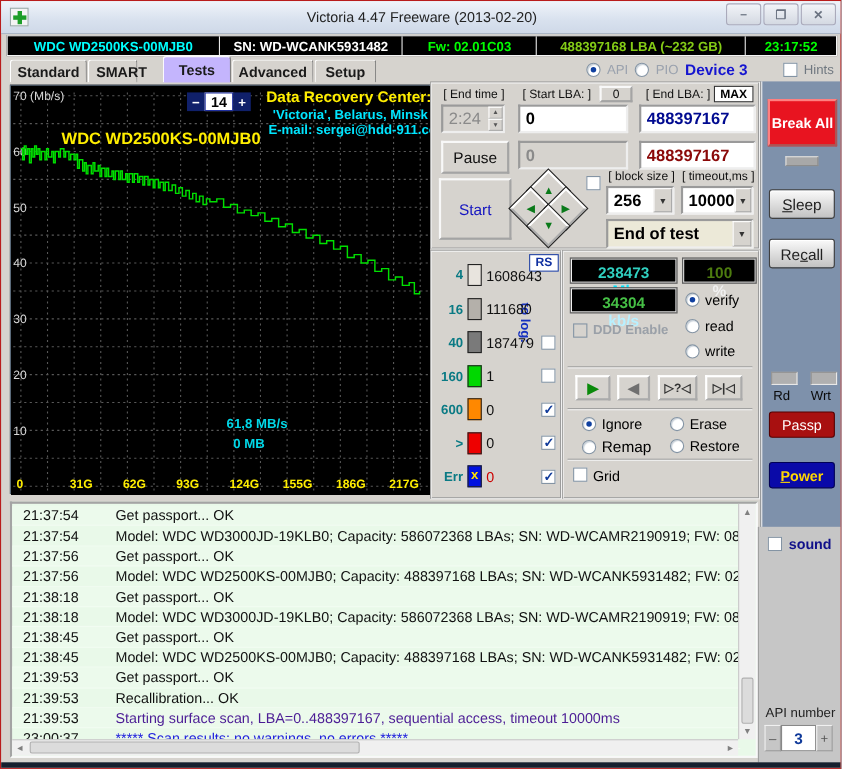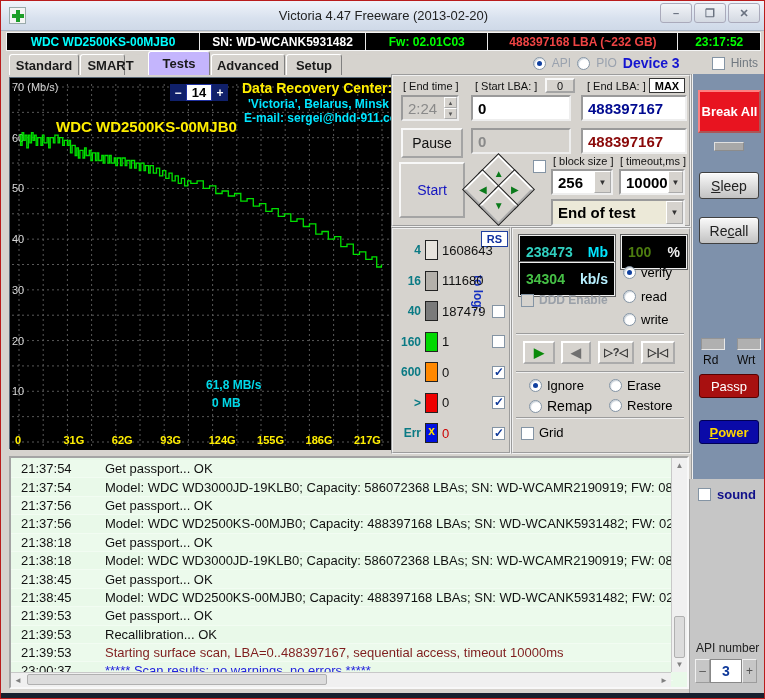--- a/index.html
+++ b/index.html
@@ -40,22 +40,22 @@
     border-radius:50%; background:#1040a0; }
   .cb{ width:13px; height:13px; background:#fff; border:1px solid #8494a4; position:relative; flex:none; }
   .cb.checked::after{ content:"\2713"; position:absolute; left:1px; top:-2px; color:#103a9a;
     font-size:12px; font-weight:bold; }
   .cb.disabled{ background:#d6d3ce; }
   .btn3d{ background:#d6d3ce; border:2px outset #f8f8f8; font-size:13px; color:#111;
     display:flex; align-items:center; justify-content:center; }
   .field{ background:#fff; border:2px inset #eee; font-size:15px; font-weight:bold;
     display:flex; align-items:center; padding-left:5px; }
   .blkdisp{ background:#000; border:1px solid #f0f0f0; outline:1px solid #606060;
-    display:flex; align-items:center; justify-content:space-between; padding:16px 6px;
-    font-weight:bold; font-size:14px; }
+    display:flex; align-items:center; justify-content:space-between; padding:4px 6px;
+    font-weight:bold; font-size:14px;flex-direction:column; }
   .bracket-label{ font-size:11px; color:#111; white-space:nowrap; }
   
   .graphbox{ position:absolute; left:8px; top:76px; width:382px; height:372px; background:#000;
     border:1px solid #5a6a7a; }
   .graph-overlay{ position:absolute; font-weight:bold; white-space:nowrap; }
   .zoomspin{ position:absolute; left:160px; top:6px; display:flex; align-items:center; height:17px; }
   .zoombtn{ width:16px; height:17px; background:#10206a; color:#fff; font-size:12px; font-weight:bold;
     display:flex; align-items:center; justify-content:center; }
   .zoomval{ width:26px; height:17px; background:#fff; color:#000; border:1px solid #2030a0;
     font-size:13px; font-weight:bold; display:flex; align-items:center; justify-content:center; }
@@ -123,21 +123,21 @@
       <span class="winbtn">–</span>
       <span class="winbtn">❐</span>
       <span class="winbtn">✕</span>
     </span>
   </div>
 
   <div class="infobar">
     <span class="infoseg" style="flex:193; color:#00ffff;">WDC WD2500KS-00MJB0</span>
     <span class="infoseg" style="flex:166; color:#ffffff;">SN: WD-WCANK5931482</span>
     <span class="infoseg" style="flex:122; color:#00ff00;">Fw: 02.01C03</span>
-    <span class="infoseg" style="flex:190; color:#ef4444;">488397168 LBA (~232 GB)</span>
+    <span class="infoseg" style="flex:190; color:#84cc16;">488397168 LBA (~232 GB)</span>
     <span class="infoseg" style="flex:82; color:#00ff00;">23:17:52</span>
   </div>
 
   <div class="tabrow">
     <div class="tab" style="left:8px; width:70px;">Standard</div>
     <div class="tab" style="left:79px; width:45px;padding-left:16px;">SMART</div>
     <div class="tab active" style="left:147px; width:62px;">Tests</div>
     <div class="tab" style="left:210px; width:74px;">Advanced</div>
     <div class="tab" style="left:285px; width:56px;">Setup</div>
     <div class="devcluster">
@@ -366,21 +366,21 @@
     </div>
     <div style="position:absolute; left:16px; top:169px; display:flex; align-items:center; gap:5px;">
       <span class="radio"></span>
       <span style="font-size:14px;">Remap</span>
     </div>
     <div style="position:absolute; left:96px; top:169px; display:flex; align-items:center; gap:5px;">
       <span class="radio"></span>
       <span style="font-size:13px;">Restore</span>
     </div>
     <div style="position:absolute; left:3px; top:188px; width:168px; border-top:2px groove #f0f0f0;"></div>
-    <div style="position:absolute; left:8px; top:196px; display:flex; align-items:flex-end; gap:5px;">
+    <div style="position:absolute; left:8px; top:196px; display:flex; align-items:flex-start; gap:5px;">
       <span class="cb"></span>
       <span style="font-size:13px;">Grid</span>
     </div>
   </div>
 
   <div class="sidebar">
     <div style="position:absolute; left:5px; top:16px; width:63px; height:43px; background:#e81420; border:2px outset #ff8080; color:#fff; font-size:13px; font-weight:bold; display:flex; align-items:center; justify-content:center;">Break All</div>
     <div style="position:absolute; left:21px; top:68px; width:30px; height:9px; background:#a8a8a8; border:1px outset #e0e0e0;"></div>
     <div class="silverbtn" style="position:absolute; left:6px; top:98px; width:60px; height:27px;"><u>S</u>leep</div>
     <div class="silverbtn" style="position:absolute; left:6px; top:143px; width:60px; height:27px;">Re<u>c</u>all</div>
@@ -429,21 +429,21 @@
         <div class="logrow" style="background: rgb(236, 250, 236);">
           <span class="logtime">21:39:53</span>
           <span class="logmsg" style="color: rgb(17, 17, 17);">Get passport... OK</span>
         </div>
         <div class="logrow">
           <span class="logtime">21:39:53</span>
           <span class="logmsg" style="color: rgb(17, 17, 17);">Recallibration... OK</span>
         </div>
         <div class="logrow" style="background: rgb(236, 250, 236);">
           <span class="logtime">21:39:53</span>
-          <span class="logmsg" style="color: #7f1d1d;">Starting surface scan, LBA=0..488397167, sequential access, timeout 10000ms</span>
+          <span class="logmsg" style="color: #4c1d95;">Starting surface scan, LBA=0..488397167, sequential access, timeout 10000ms</span>
         </div>
         <div class="logrow">
           <span class="logtime">23:00:37</span>
           <span class="logmsg" style="color: rgb(34, 34, 221);">***** Scan results: no warnings, no errors *****</span>
         </div>
       </div>
     <div class="vscroll">
       <div class="sb-arrow" style="margin-top:3px;">▲</div>
       <div class="sb-thumb" style="position:absolute; left:2px; top:158px; width:11px; height:42px;"></div>
       <div class="sb-arrow" style="position:absolute; bottom:3px; width:100%;">▼</div>

